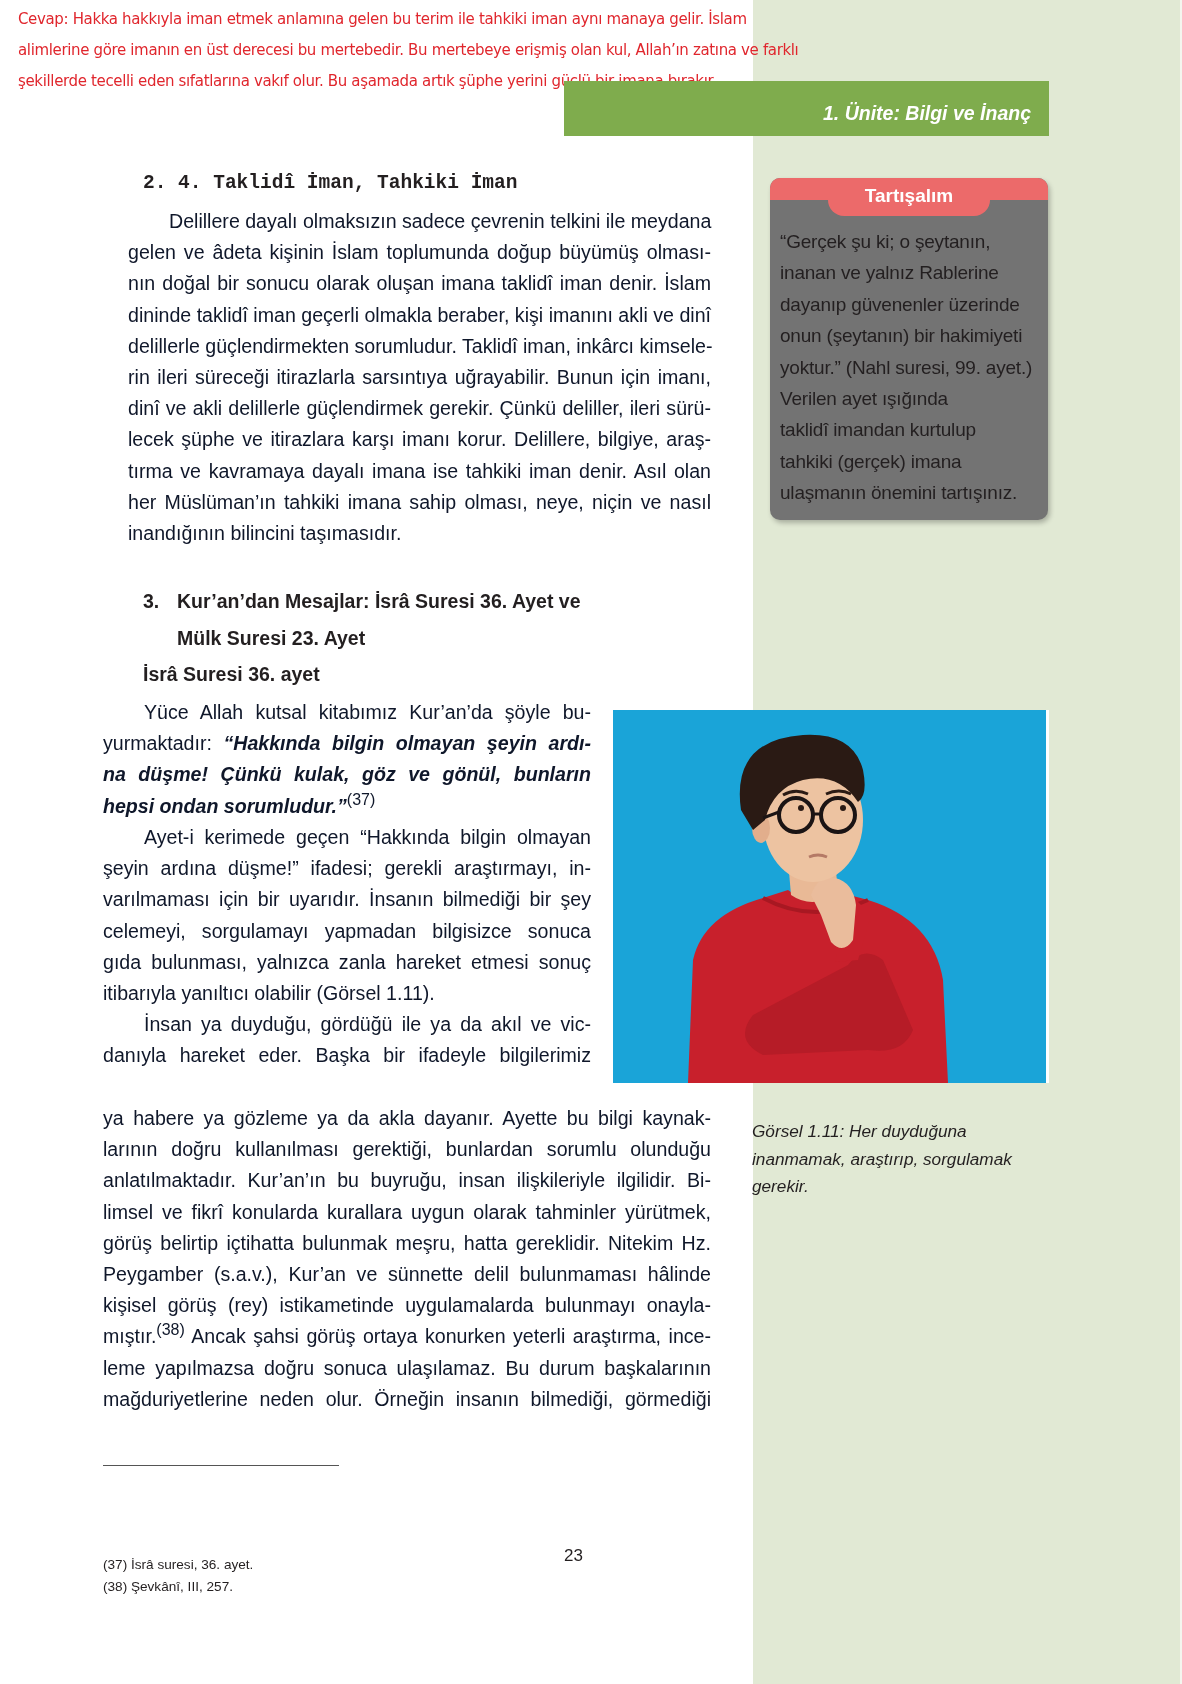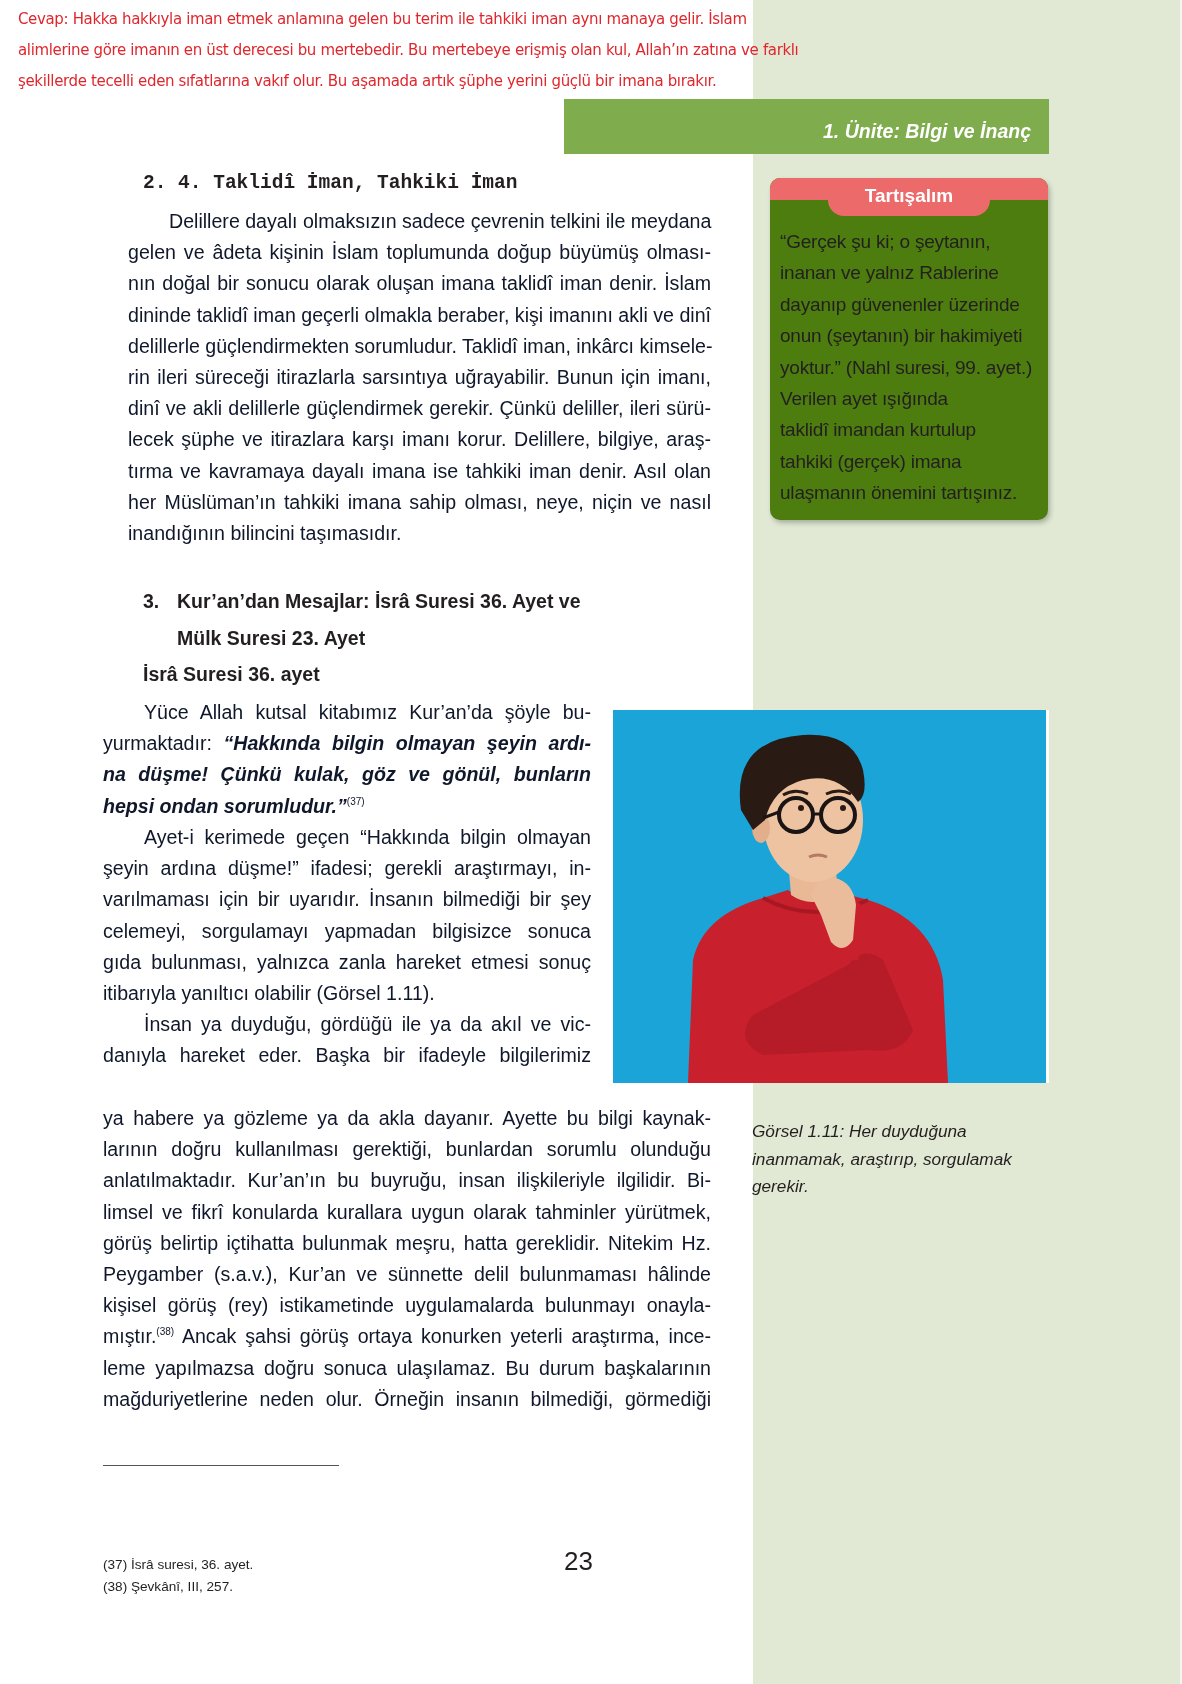--- a/index.html
+++ b/index.html
@@ -6,53 +6,53 @@
   html, body { width: 1182px; height: 1684px; background: #ffffff; overflow: hidden; }
   body { position: relative; font-family: "Liberation Sans", sans-serif; color: #231f20; }
 
   .side-panel { position: absolute; left: 753px; top: 0; width: 427px; height: 1684px; background: #e1e9d4; }
   .right-edge { position: absolute; left: 1180px; top: 0; width: 2px; height: 1684px; background: #f4f6ef; }
 
   .answer { position: absolute; left: 10px; top: 4px; width: 1120px; color: #e0262d;
             font-family: "DejaVu Sans", sans-serif; font-size: 15px; line-height: 31px; letter-spacing: -0.35px; margin-left: 8px; }
   .answer p { white-space: nowrap; }
 
-  .unit-bar { position: absolute; left: 564px; top: 99px; width: 485px; height: 55px; background: #7fac4d;
+  .unit-bar { position: absolute; left: 564px; top: 81px; width: 485px; height: 55px; background: #7fac4d;
               color: #ffffff; font-style: italic; font-weight: bold; font-size: 19.5px;
               display: flex; align-items: center; justify-content: flex-end; padding-right: 18px; padding-top: 10px; }
 
   .h2 { position: absolute; font-weight: bold; font-size: 19.5px; color: #231f20; white-space: nowrap; }
   .body-col { position: absolute; font-size: 19.6px; line-height: 31.2px; color: #0f172a; text-align: justify; }
   .body-col .ln { display: block; text-align: justify; text-align-last: justify; white-space: nowrap; }
   .body-col .ln.last { text-align-last: left; }
   .body-col .ln.ind { text-indent: 41px; }
 
   .quote { font-weight: bold; font-style: italic; }
-  sup { font-size: 10px; vertical-align: 8px; line-height: 0; font-weight: normal; font-style: normal; }
+  sup { font-size: 16px; vertical-align: 8px; line-height: 0; font-weight: normal; font-style: normal; }
 
   .tartis { position: absolute; left: 770px; top: 178px; width: 278px; height: 342px;
-            background: #4d7c0f; border-radius: 10px; box-shadow: 2px 3px 5px rgba(0,0,0,0.25); overflow: hidden; }
+            background: #737373; border-radius: 10px; box-shadow: 2px 3px 5px rgba(0,0,0,0.25); overflow: hidden; }
   .tartis-top { position: absolute; left: 0; top: 0; width: 278px; height: 22px; background: #ec6a6a; }
   .tartis-tab { position: absolute; left: 58px; top: 0; width: 162px; height: 38px; background: #ec6a6a;
                 border-radius: 0 0 16px 16px; color: #fff; font-weight: bold; font-size: 19px;
                 display: flex; align-items: center; justify-content: center; padding-bottom: 2px; }
   .tartis-body { position: absolute; left: 10px; top: 48px; width: 258px; font-size: 19px; line-height: 31.4px;
                  color: #231f20; text-align: left; letter-spacing: -0.2px; }
   .tartis-body span { display: block; white-space: nowrap; }
 
   .photo { position: absolute; left: 613px; top: 710px; width: 433px; height: 373px; background: #1aa4d8; overflow: hidden; }
   .photo-border { position: absolute; left: 1046px; top: 710px; width: 3px; height: 373px; background: #ffffff; }
 
   .caption { position: absolute; left: 752px; top: 1118px; width: 296px; text-align: left; font-style: italic;
              font-size: 17.2px; line-height: 27.6px; color: #231f20; }
   .caption span { display: block; white-space: nowrap; }
 
   .fn-rule { position: absolute; left: 103px; top: 1465px; width: 236px; height: 1px; background: #555; }
   .footnotes { position: absolute; left: 103px; top: 1554px; font-size: 13.6px; line-height: 21.5px; color: #231f20; }
-  .page-no { position: absolute; left: 564px; top: 1546px; font-size: 26px; color: #231f20; }
+  .page-no { position: absolute; left: 564px; top: 1546px; font-size: 17px; color: #231f20; }
 </style>
 </head>
 <body>
 
 <div class="side-panel"></div>
 <div class="right-edge"></div>
 
 <div class="answer">
   <p>Cevap: Hakka hakkıyla iman etmek anlamına gelen bu terim ile tahkiki iman aynı manaya gelir. İslam</p>
   <p>alimlerine göre imanın en üst derecesi bu mertebedir. Bu mertebeye erişmiş olan kul, Allah’ın zatına ve farklı</p>

